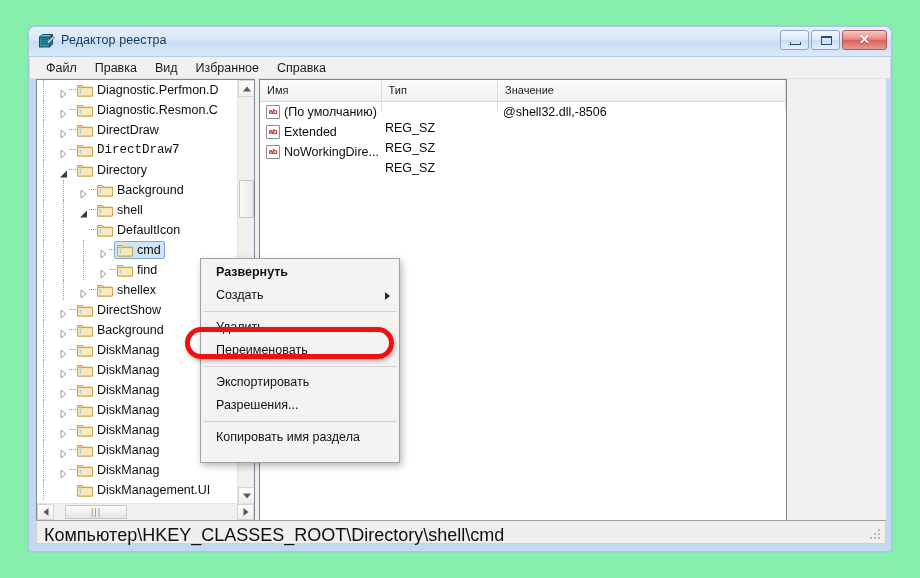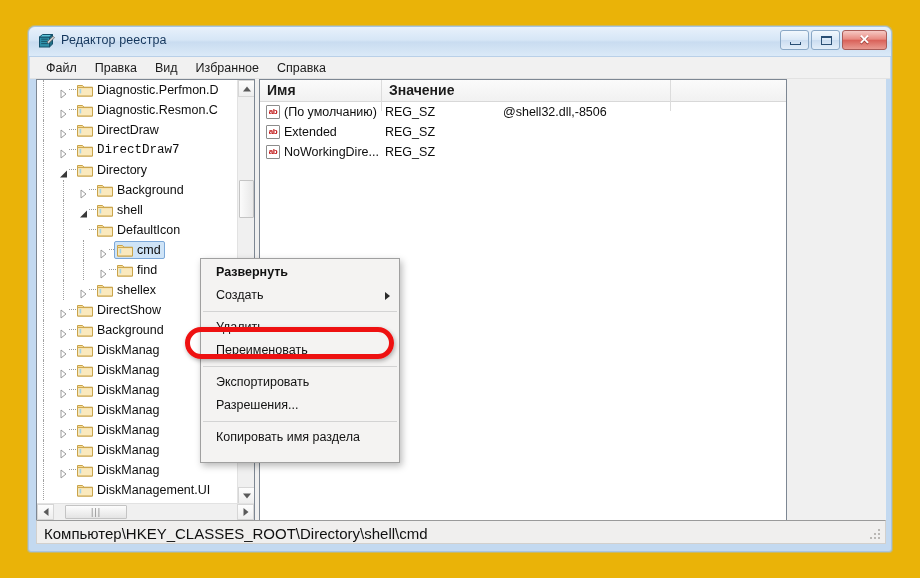--- a/index.html
+++ b/index.html
@@ -6,21 +6,21 @@
   html, body {
     margin: 0; padding: 0;
     width: 920px; height: 578px;
     background: #ffffff;
     font-family: "Liberation Sans", sans-serif;
     overflow: hidden;
   }
   #root {
     position: relative;
     width: 920px; height: 578px;
-    background: #eab308;
+    background: #86efac;
   }
 
   
   .window {
     position: absolute;
     left: 28px; top: 26px;
     width: 864px; height: 526px;
     background: #c3d9f0;
     border: 1px solid #a8c4e0;
     border-radius: 7px 7px 3px 3px;
@@ -225,63 +225,62 @@
 
   
   .lv-header {
     position: absolute; left: 0; top: 0; right: 0; height: 22px;
     background: linear-gradient(to bottom,#fbfbfb,#f1f1f1);
     border-bottom: 1px solid #d8d8d8;
     display: flex;
   }
   .lv-col {
     height: 31px;
-    font-size: 14px;
+    font-size: 11px;
     color: #1b1b1b;
     line-height: 21px;
     padding-left: 7px;
     border-right: 1px solid #dcdcdc;
     cursor: default;
     white-space: nowrap;
-    font-weight: bold;
   }
   .lv-body { position: absolute; left: 0; top: 22px; right: 0; bottom: 0; }
   .lv-row {
     position: relative; height: 20px;
     font-size: 12.5px; color: #0d0d0d;
     line-height: 20px; cursor: default;
   }
   .ab-icon {
     position: absolute; left: 6px; top: 3px;
     width: 14px; height: 14px;
     background: #ffffff;
     border: 1px solid #8c8c8c;
     border-radius: 1px;
     font-size: 8px; font-weight: bold;
     color: #c01818;
     text-align: center; line-height: 12px;
     letter-spacing: -.4px;
     overflow: hidden;
   }
   .cell-name { position: absolute; left: 24px; top: 0; white-space: nowrap; }
-  .cell-type { position: absolute; left: 125px; top: 0; white-space: nowrap; text-align: right; }
+  .cell-type { position: absolute; left: 125px; top: 16px; white-space: nowrap; text-align: right; }
   .cell-val  { position: absolute; left: 243px; top: 0; white-space: nowrap; }
 
   
   .statusbar {
     position: absolute;
     left: 7px; bottom: 7px;
     width: 850px; height: 24px;
     background: #f0efee;
     border: 1px solid #d2d0cd;
     border-top-color: #9a9a9a;
   }
   .status-text {
     position: absolute; left: 7px; top: 4px;
-    font-size: 15px; color: #101010;
+    font-size: 18px; color: #101010;
     white-space: nowrap;
   }
   .resize-grip {
     position: absolute; right: 3px; bottom: 2px;
     width: 14px; height: 14px;
   }
 
   
   .ctxmenu {
     position: absolute;
@@ -672,20 +671,21 @@
           </div>
           <div class="hs-btn rt">
             <span class="arr rt"></span>
           </div>
         </div>
       </div>
 
       <div class="pane list-pane">
         <div class="lv-header">
           <div class="lv-col" style="width:122px;">Имя</div>
+          <div class="lv-col" style="width:117px;">Тип</div>
           <div class="lv-col" style="width:289px;">Значение</div>
         </div>
         <div class="lv-body" id="lv-body">
             <div class="lv-row">
               <span class="ab-icon">ab</span>
               <span class="cell-name">(По умолчанию)</span>
               <span class="cell-type">REG_SZ</span>
               <span class="cell-val">@shell32.dll,-8506</span>
             </div>
             <div class="lv-row">

